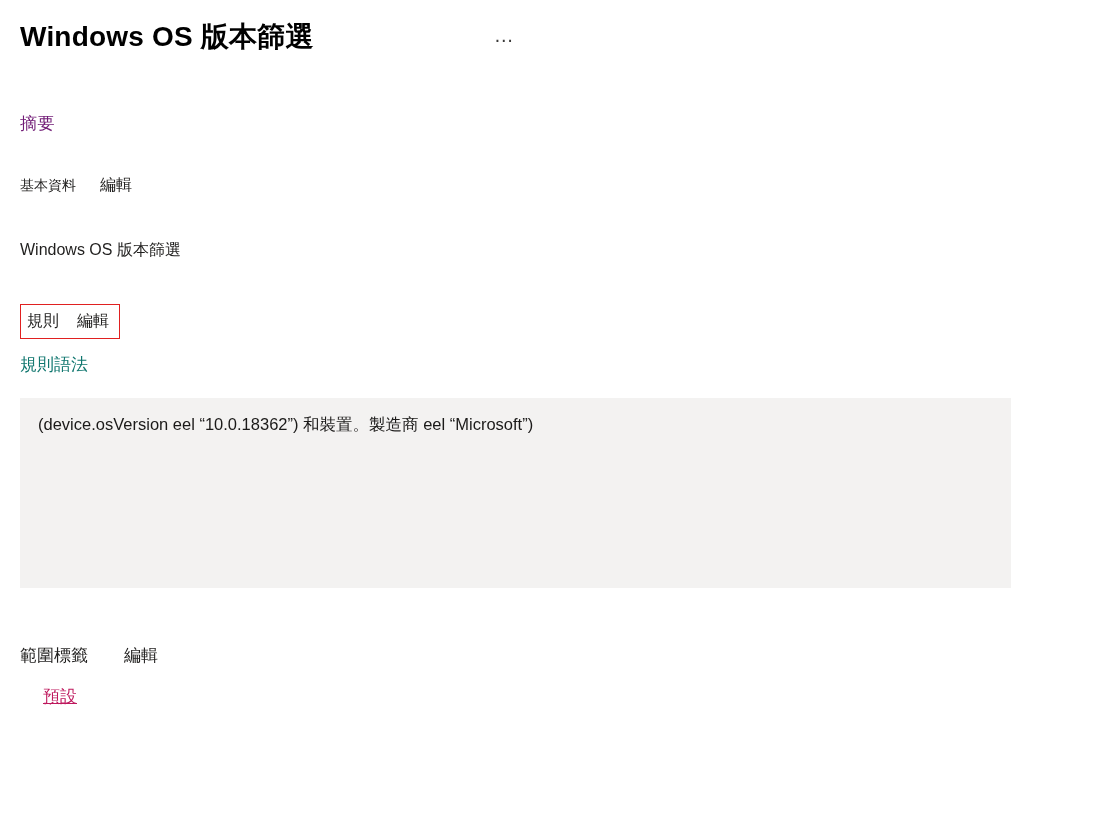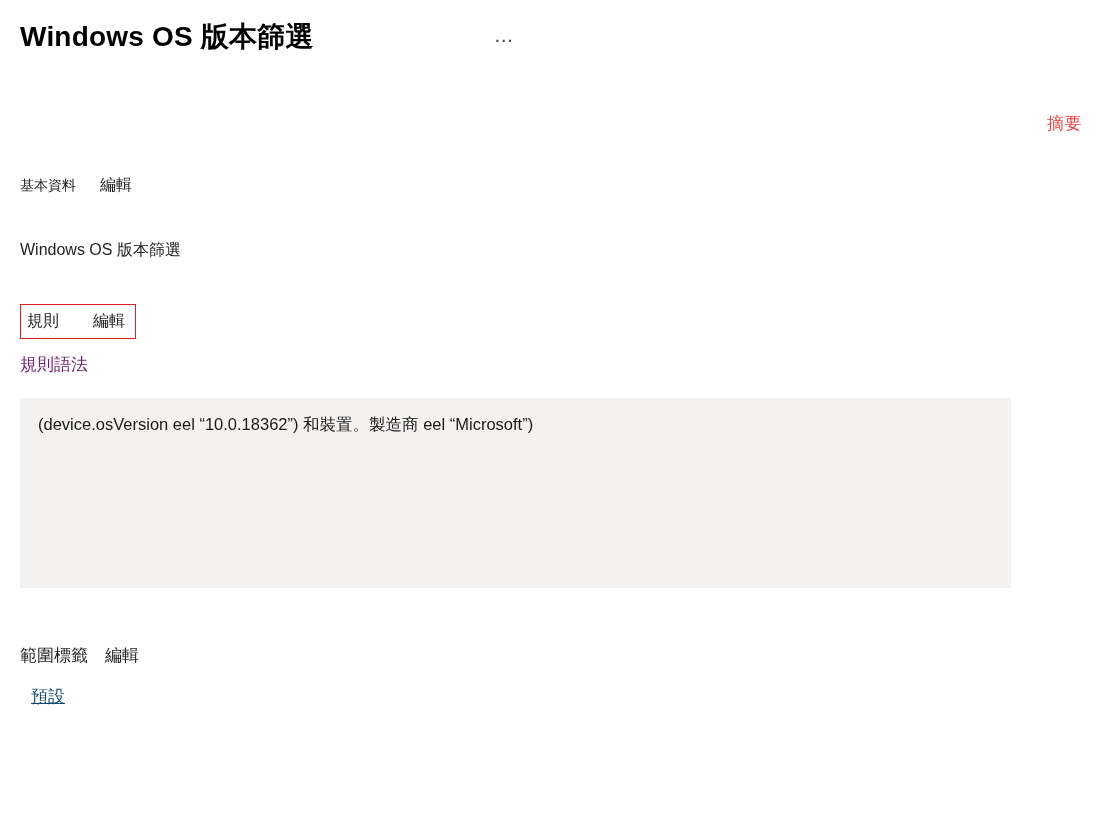--- a/index.html
+++ b/index.html
@@ -5,21 +5,21 @@
     * { margin: 0; padding: 0; box-sizing: border-box; }
     body {
       font-family: "Segoe UI", "Microsoft JhengHei", "PingFang TC", sans-serif;
       background: #ffffff;
       color: #1b1a19;
       width: 1102px;
       height: 825px;
       overflow: hidden;
     }
     .page {
-      padding: 18px 20px 20px 20px;
+      padding: 18px 5px 20px 20px;
     }
     .header {
       display: flex;
       align-items: flex-start;
       gap: 20px;
     }
     .page-title {
       font-size: 28px;
       font-weight: 600;
       letter-spacing: 0.2px;
@@ -29,24 +29,23 @@
       font-size: 20px;
       letter-spacing: 2px;
       color: #3b3a39;
       margin-left: 160px;
       margin-top: 6px;
       cursor: pointer;
       user-select: none;
     }
     .section-title {
       font-size: 17px;
-      color: #ef4444;
+      color: #701a75;
       margin-top: 56px;
       letter-spacing: 0.5px;
-      text-align: right;
     }
     .subsection {
       margin-top: 40px;
       display: flex;
       align-items: baseline;
       gap: 24px;
     }
     .subsection-label {
       font-size: 14px;
       color: #201f1e;
@@ -73,64 +72,64 @@
     .kv-val {
       font-size: 16px;
       color: #201f1e;
     }
     .rules-block {
       margin-top: 36px;
     }
     .rules-header {
       display: inline-flex;
       align-items: baseline;
-      gap: 34px;
+      gap: 18px;
       padding: 6px 10px 6px 6px;
       border: 1.5px solid #e02020;
     }
     .rules-header .subsection-label {
       font-size: 16px;
     }
     .rules-header .edit-link {
       font-size: 16px;
     }
     .rule-syntax-label {
       margin-top: 14px;
       font-size: 17px;
-      color: #701a75;
+      color: #0f766e;
     }
     .rule-syntax-box {
       margin-top: 22px;
       background: #f3f2f1;
       width: 991px;
       height: 190px;
       padding: 16px 18px;
       font-size: 16.5px;
       color: #1b1a19;
       white-space: pre-wrap;
     }
     .scope-block {
       margin-top: 56px;
     }
     .scope-header {
       display: flex;
       align-items: flex-start;
-      gap: 17px;
+      gap: 36px;
     }
     .scope-header .subsection-label {
       font-size: 17px;
     }
     .scope-header .edit-link {
       font-size: 17px;
     }
     .scope-value {
       margin-top: 18px;
-      margin-left: 11px;
+      margin-left: 23px;
       font-size: 17px;
-      color: #0c4a6e;
+      color: #be185d;
       text-decoration: underline;
     }
   </style>
 </head>
 <body>
 
 <div class="page">
 
   <div class="header">
     <h1 class="page-title">Windows OS 版本篩選</h1>

